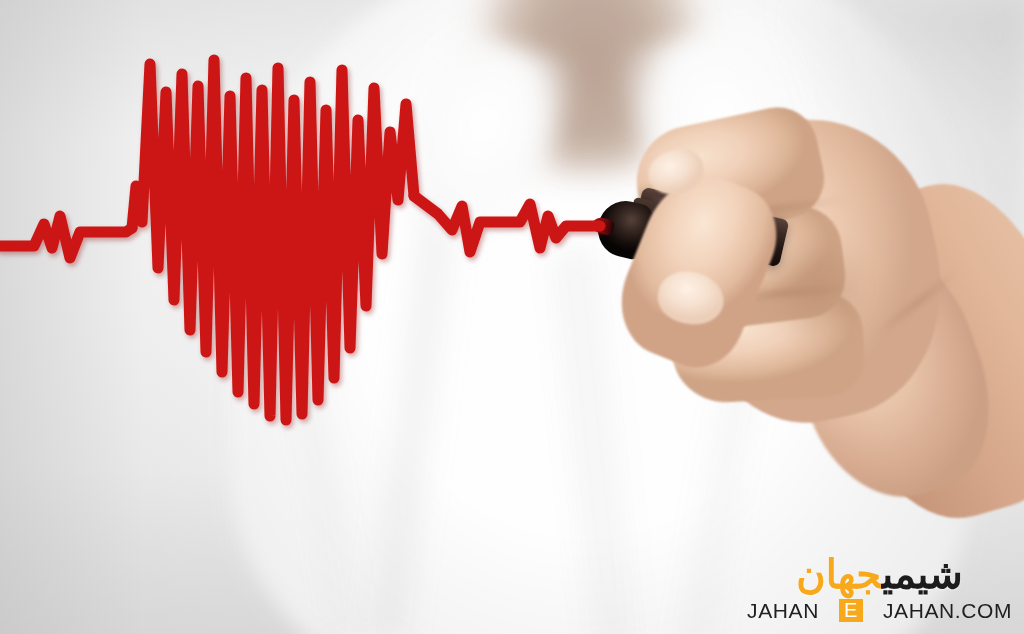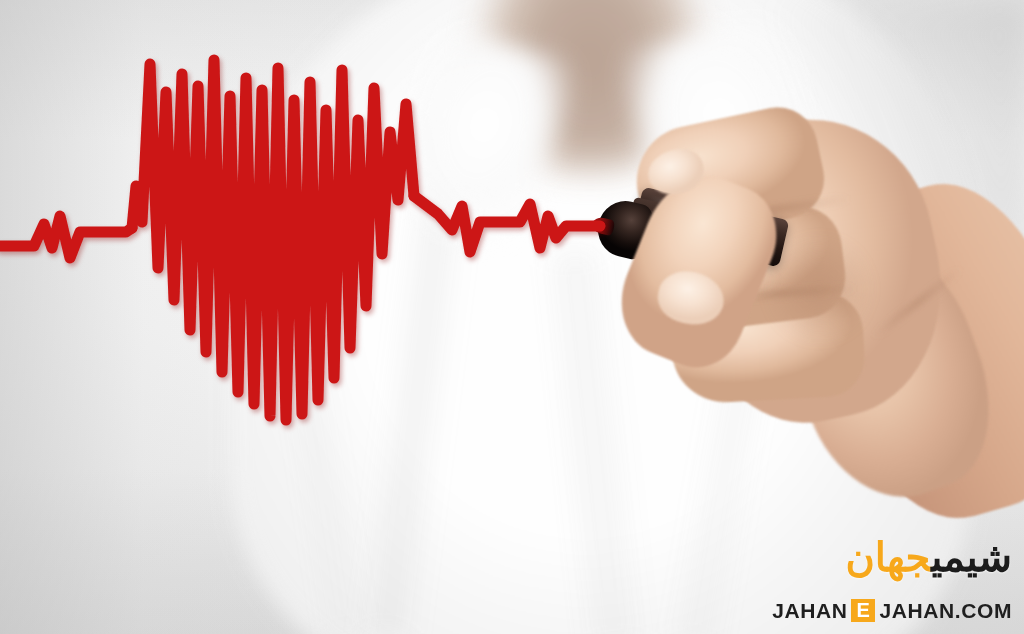--- a/index.html
+++ b/index.html
@@ -221,41 +221,42 @@
   #ecg .trace {
     fill: none;
     stroke-linecap: round;
     stroke-linejoin: round;
   }
 
   
   #logo {
     position: absolute;
     right: 12px; bottom: 12px;
+    text-align: center;
     line-height: 1;
     user-select: none;
   }
   #logo-fa {
     font-size: 40px;
     font-weight: bold;
     letter-spacing: -1px;
     direction: rtl;
     text-shadow: 0 1px 2px rgba(255,255,255,.6);
     white-space: nowrap;
   }
   #logo-fa .fa-orange { color: #f7a81b; }
   #logo-fa .fa-dark   { color: #1c1c1c; }
   #logo-en {
-    margin-top: 22px;
+    margin-top: 5px;
     display: flex;
     align-items: center;
     justify-content: center;
-    gap: 4px;
+    gap: 20px;
     font-size: 21px;
-    font-weight: bold;
+    font-weight: normal;
     letter-spacing: .6px;
     color: #1f1f1f;
     white-space: nowrap;
   }
   #logo-en .e-badge {
     display: inline-block;
     background: #f7a81b;
     color: #ffffff;
     padding: 1px 5px 2px 5px;
     font-size: 20px;

